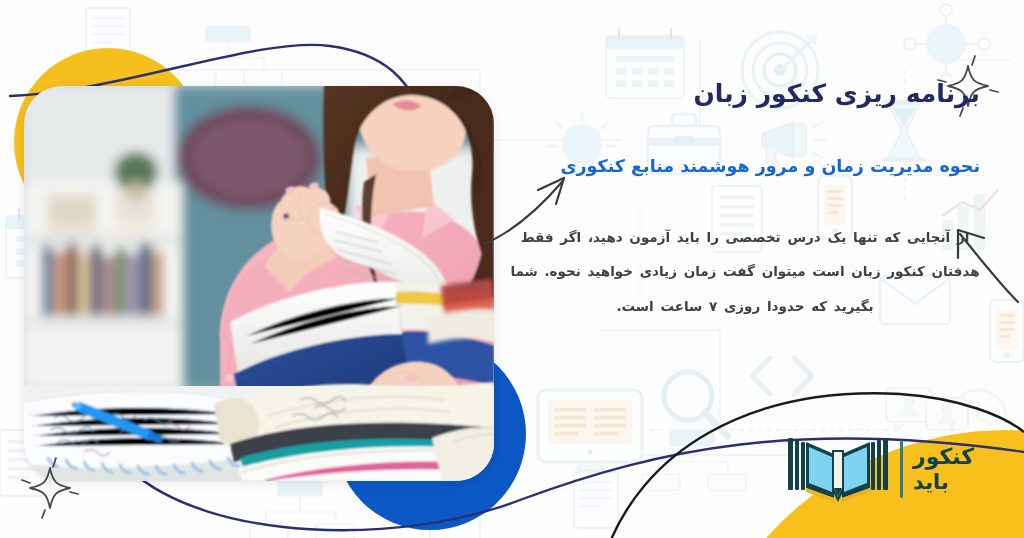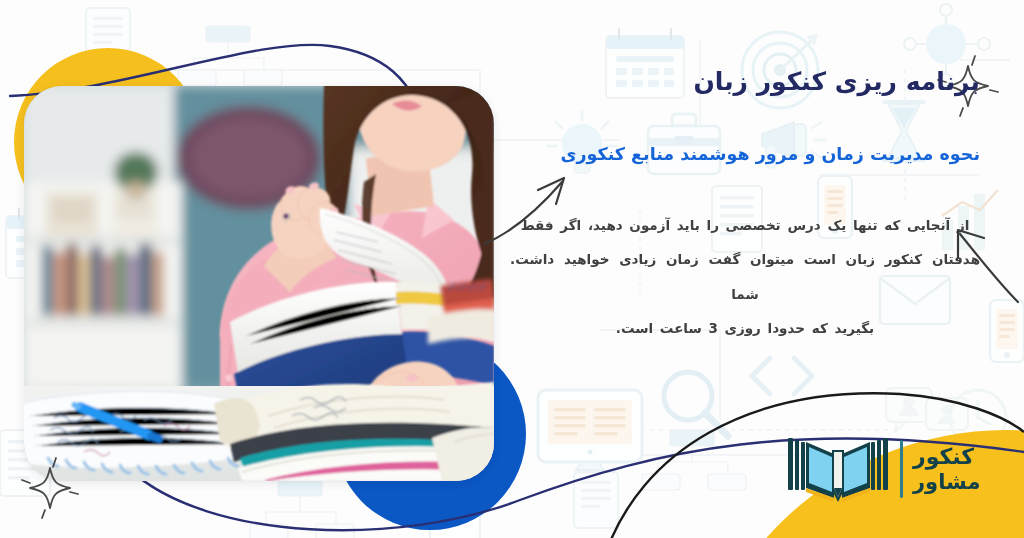--- a/index.html
+++ b/index.html
@@ -37,21 +37,21 @@
   .photo-card{
     position:absolute;left:24px;top:86px;width:470px;height:395px;
     border-radius:38px;overflow:hidden;z-index:4;
     box-shadow:0 2px 10px rgba(20,30,70,.10);
     background:#cfd8dc;
   }
   .photo-card .scene{position:absolute;inset:0;}
 
   
   .text-col{
-    position:absolute;right:44px;top:66px;width:470px;z-index:6;
+    position:absolute;right:44px;top:78px;width:470px;z-index:6;
     text-align:right;direction:rtl;
   }
   .headline{
     color:#232a63;font-size:25px;font-weight:bold;letter-spacing:-.2px;
     margin:0 0 46px 0;line-height:1.25;
   }
   .subhead{
     color:#1565d8;font-size:17.5px;font-weight:bold;
     margin:0 0 42px 0;line-height:1.3;text-align:right;
   }
@@ -557,22 +557,22 @@
         <path d="M430 356 C446 350 460 348 470 348" fill="none" stroke="#ddd9cc" stroke-width="1.4"></path>
       </g>
     </svg>
   </div>
 
   <div class="text-col">
     <h1 class="headline">برنامه ریزی کنکور زبان</h1>
     <h2 class="subhead">نحوه مدیریت زمان و مرور هوشمند منابع کنکوری</h2>
     <p class="para">
       <span class="line">از آنجایی که تنها یک درس تخصصی را باید آزمون دهید، اگر فقط</span>
-      <span class="line">هدفتان کنکور زبان است میتوان گفت زمان زیادی خواهید داشت. شما</span>
-      <span class="line last">بگیرید که حدودا روزی 3 ساعت است.</span>
+      <span class="line">هدفتان کنکور زبان است میتوان گفت زمان زیادی خواهید نحوه. شما</span>
+      <span class="line last">بگیرید که حدودا روزی ۷ ساعت است.</span>
     </p>
   </div>
 
   <svg class="sparkle" style="left:930px;top:48px;" width="76" height="76" viewBox="0 0 76 76">
     <path d="M38 18 C41 32 44 35 58 38 C44 41 41 44 38 58 C35 44 32 41 18 38 C32 35 35 32 38 18 Z" fill="none" stroke="#4a4a4a" stroke-width="1.8" stroke-linejoin="round"></path>
     <g stroke="#4a4a4a" stroke-width="1.8" stroke-linecap="round">
       <line x1="45" y1="8" x2="42" y2="17"></line>
       <line x1="68" y1="44" x2="60" y2="42"></line>
       <line x1="30" y1="68" x2="33" y2="60"></line>
       <line x1="8" y1="32" x2="16" y2="34"></line>
@@ -595,21 +595,21 @@
   </svg>
 
   <svg class="arrow" style="left:952px;top:212px;" width="72" height="96" viewBox="0 0 72 96">
     <path d="M66 90 C 46 70, 26 44, 8 22" fill="none" stroke="#3a3a3a" stroke-width="2.2" stroke-linecap="round"></path>
     <path d="M6 46 L6 18 L32 26" fill="none" stroke="#3a3a3a" stroke-width="2.2" stroke-linecap="round" stroke-linejoin="round"></path>
   </svg>
 
   <div class="logo">
     <div class="logo-words">
       <span>کنکور</span>
-      <span class="second">مشاور</span>
+      <span class="second">باید</span>
     </div>
     <div class="logo-divider"></div>
     <svg width="104" height="74" viewBox="0 0 104 74">
 
       <g fill="#13414a">
         <rect x="2" y="6" width="5" height="52" rx="1"></rect>
         <rect x="9" y="8" width="4" height="50" rx="1"></rect>
         <rect x="15" y="10" width="4" height="48" rx="1"></rect>
       </g>
       <path d="M20 10 L48 22 L48 66 L20 56 Z" fill="#13414a"></path>

